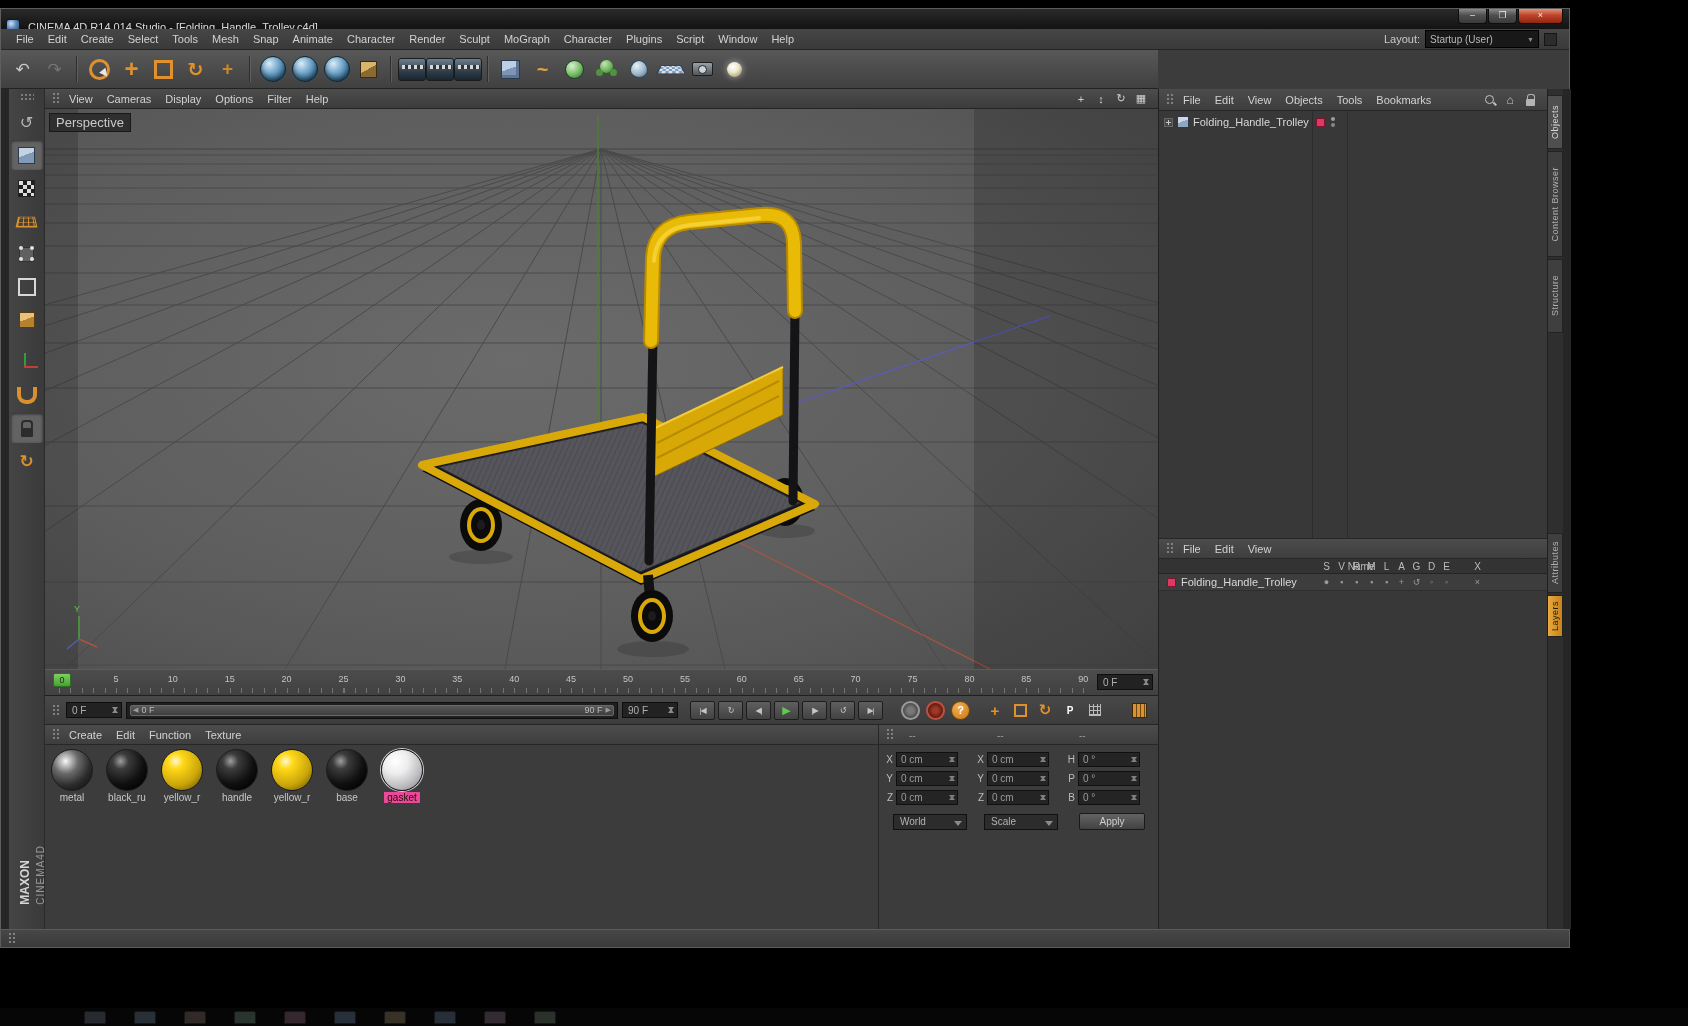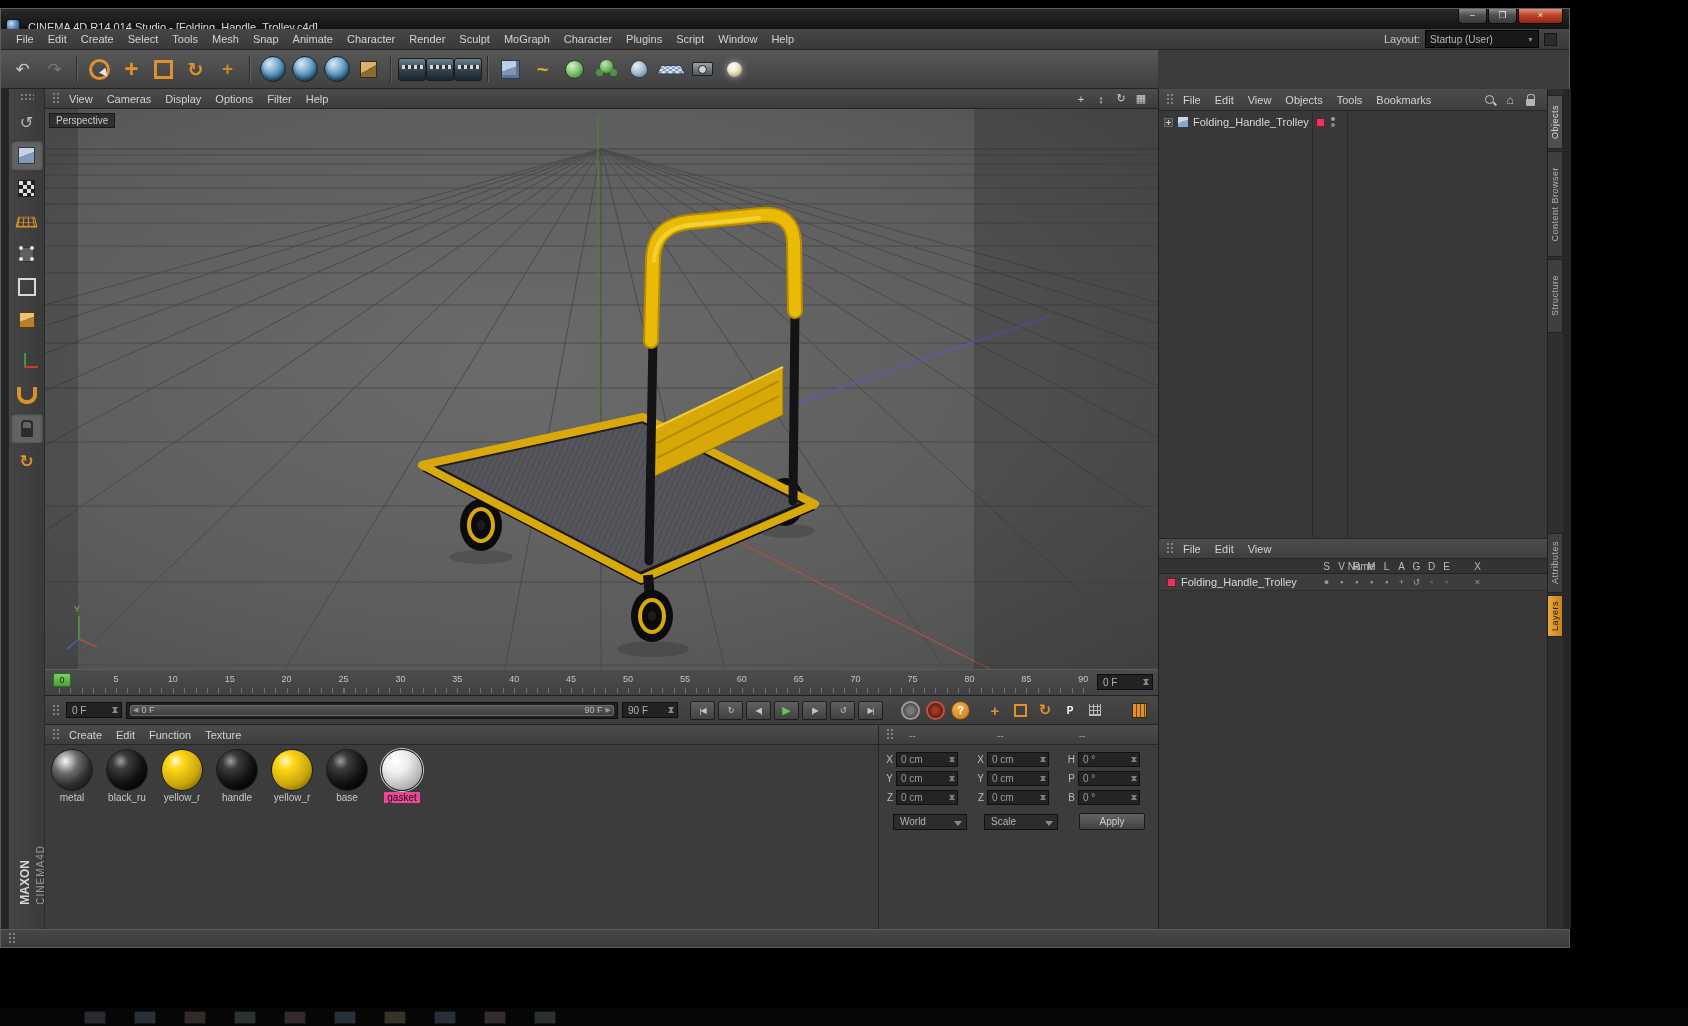--- a/index.html
+++ b/index.html
@@ -95,21 +95,21 @@
   .p-quant { color:#d8912d; font-size:17px; font-weight:bold; }
 
   
   .center { position:absolute; left:44px; top:0; right:0; height:100%; }
   .vp-bar { height:20px; background:linear-gradient(#4c4c4c,#3c3c3c); border-bottom:1px solid #252525; display:flex; align-items:center; padding:0 4px; }
   .grip { width:7px; height:13px; margin:0 3px; background-image:radial-gradient(circle,#828282 1px,transparent 1.4px); background-size:4px 4px; }
   .vp-nav { margin-left:auto; display:flex; gap:2px; padding-right:4px; }
   .vp-nav .nav-btn { width:18px; height:16px; background:transparent; border:none; color:#cfcfcf; font-size:11px; display:flex; align-items:center; justify-content:center; padding:0; font-family:inherit; }
 
   .viewport { position:relative; height:560px; overflow:hidden; background:#565656; }
-  .persp-label { position:absolute; left:4px; top:4px; background:#2f2f2f; border:1px solid #191919; color:#cacaca; font-size:10px; padding:1px 6px; z-index:3; }
+  .persp-label { position:absolute; left:4px; top:4px; background:#2f2f2f; border:1px solid #191919; color:#cacaca; font-size:13px; padding:1px 6px; z-index:3; }
 
   
   .ruler { position:relative; height:27px; background:linear-gradient(#4c4c4c,#414141); border-top:1px solid #5c5c5c; border-bottom:1px solid #202020; }
   .ruler::after { content:""; position:absolute; left:14px; right:64px; bottom:2px; height:5px; background:repeating-linear-gradient(90deg,#747474 0 1px,transparent 1px 11.38px); }
   .tick { position:absolute; top:4px; transform:translateX(-50%); font-size:9px; color:#c4c4c4; }
   .playhead { position:absolute; left:8px; top:3px; width:18px; height:14px; background:linear-gradient(#7ed060,#48a036); border:1px solid #2e6e22; border-radius:2px; color:#10330c; font-size:9px; display:flex; align-items:center; justify-content:center; z-index:2; }
   .ruler .num-field { position:absolute; right:5px; top:4px; }
 
   .num-field { position:relative; width:56px; height:16px; background:#222; border:1px solid #0e0e0e; color:#b0b0b0; font-size:10px; display:flex; align-items:center; padding:0 12px 0 5px; }
   .num-field::before { content:""; position:absolute; right:3px; top:3px; border:3px solid transparent; border-bottom:4px solid #8a8a8a; }

